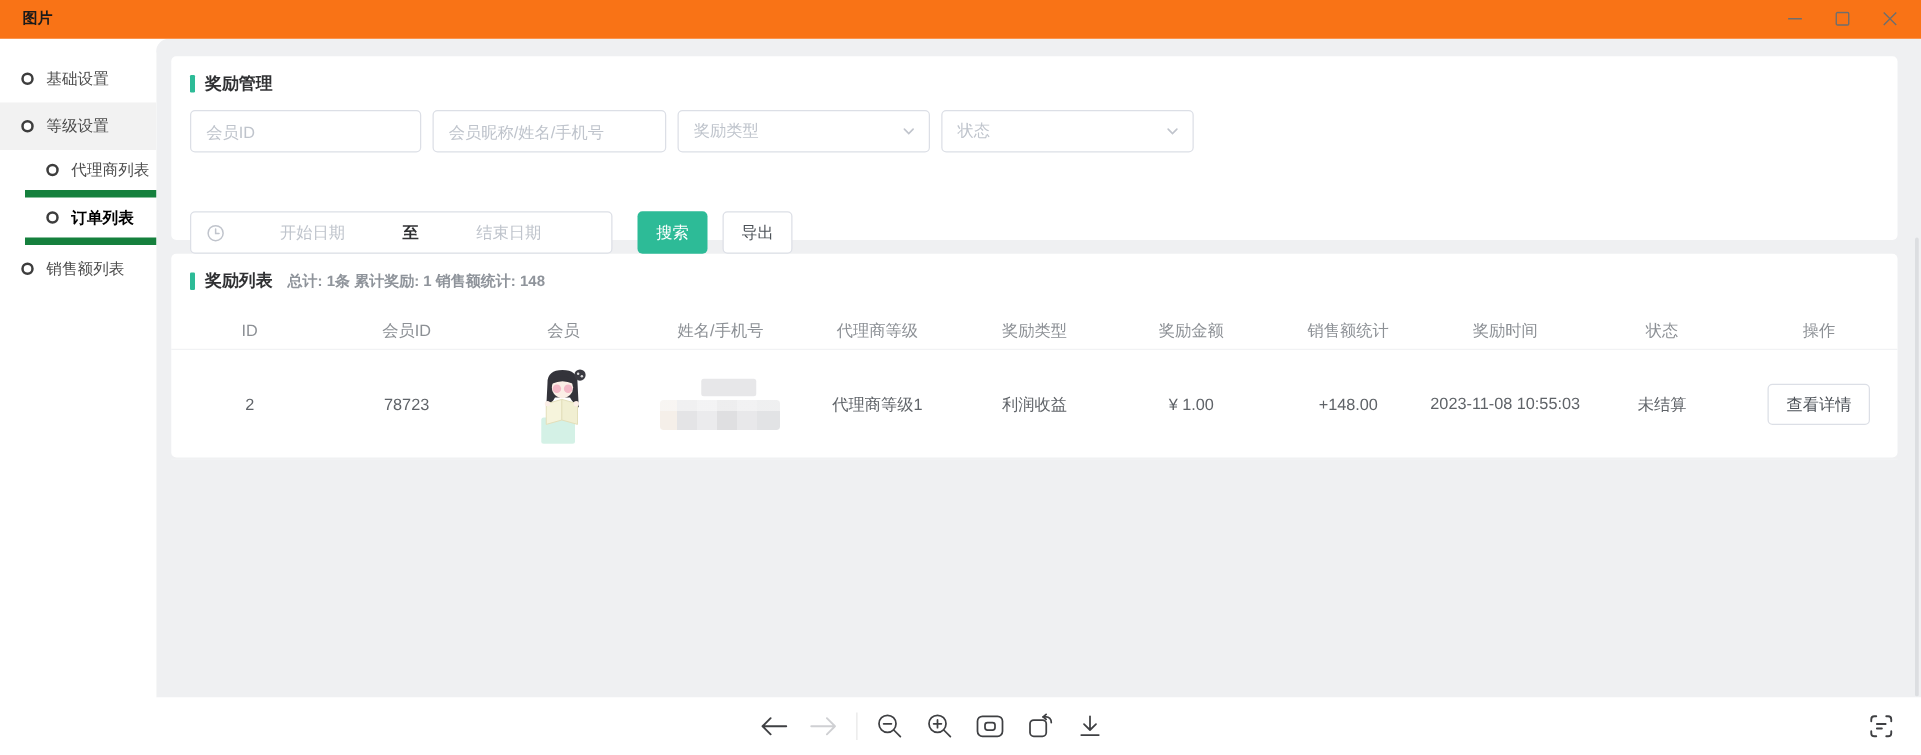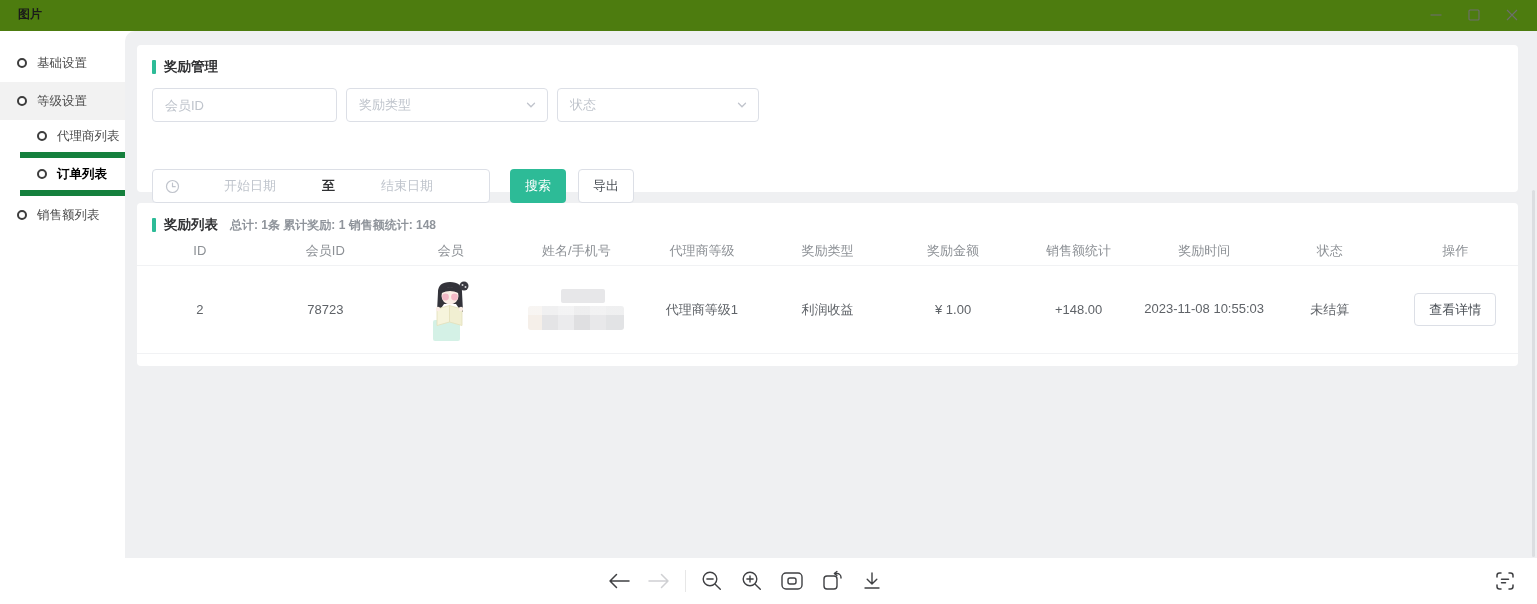--- a/index.html
+++ b/index.html
@@ -1,21 +1,21 @@
 <!DOCTYPE html>
 <html style="--accent: #2dbb97;"><head>
 <meta charset="utf-8">
 <style>
   * { box-sizing: border-box; margin: 0; padding: 0; }
   html, body { width: 1537px; height: 604px; overflow: hidden; background: #fff;
     font-family: "Liberation Sans", "DejaVu Sans", sans-serif; }
   .window { position: relative; width: 1537px; height: 604px; background: #fff; }
 
   
-  .titlebar { position: absolute; top: 0; left: 0; right: 0; height: 31px; background: #4d7c0f; z-index: 5; }
+  .titlebar { position: absolute; top: 0; left: 0; right: 0; height: 31px; background: #f97316; z-index: 5; }
   .app-title { position: absolute; left: 18px; top: 6px; font-size: 12px; font-weight: 700; color: #1a1a1a; }
   .win-controls { position: absolute; right: 6px; top: 0; display: flex; }
   .win-btn { width: 38px; height: 30px; display: flex; align-items: center; justify-content: center; cursor: pointer; }
 
   
   .sidebar { position: absolute; left: 0; top: 42px; width: 125px; bottom: 46px; background: #fff; z-index: 4; padding-top: 2px; }
   .side-item { height: 38px; display: flex; align-items: center; padding-left: 17px; gap: 10px;
     font-size: 12.5px; color: #4c4c4c; cursor: pointer; white-space: nowrap; }
   .side-item .dot { width: 10px; height: 10px; min-width: 10px; border: 2px solid #3d3d3d; border-radius: 50%; background: #fff; }
   .side-item.active { background: #f2f2f2; }
@@ -46,21 +46,21 @@
   .date-range { width: 338px; height: 34px; border: 1px solid #dcdfe6; border-radius: 4px;
     display: flex; align-items: center; padding: 0 12px; cursor: pointer; background: #fff; }
   .date-range .ph { flex: 1; text-align: center; color: #bfc4cc; font-size: 13px; }
   .date-range .to { font-weight: 700; color: #303133; font-size: 13px; padding: 0 2px; }
   .btn-primary { margin-left: 20px; width: 56px; height: 34px; background: var(--accent, #2dbb97); color: #fff;
     border: none; border-radius: 4px; font-size: 13px; cursor: pointer; font-family: inherit; }
   .btn-plain { margin-left: 12px; width: 56px; height: 34px; background: #fff; color: #4d5258;
     border: 1px solid #dcdfe6; border-radius: 4px; font-size: 13px; cursor: pointer; font-family: inherit; margin-top: 28px; }
 
   
-  .thead { display: flex; margin-top: 2px; height: 30px; align-items: center; border-bottom: 1px solid #f1f2f4; }
+  .thead { display: flex; margin-top: 16px; height: 30px; align-items: center; border-bottom: 1px solid #f1f2f4; }
   .th { flex: 1; text-align: center; font-size: 13px; color: #8c9095; }
   .trow { display: flex; align-items: center; min-height: 88px; border-bottom: 1px solid #f1f2f4; }
   .td { flex: 1; display: flex; justify-content: center; align-items: center; font-size: 13px; color: #5f6368; }
   .time-cell { width: 120px; word-break: break-all; text-align: center; line-height: 1.55; }
   .btn-detail { width: 82px; height: 33px; border: 1px solid #dcdfe6; background: #fff; border-radius: 4px;
     font-size: 13px; color: #4d5258; cursor: pointer; font-family: inherit; }
   .avatar { width: 46px; height: 64px; }
   .blur-wrap { display: flex; flex-direction: column; align-items: center; }
   .blur-top { width: 44px; height: 14px; background: #e7e7e9; border-radius: 2px; margin-bottom: 3px; transform: translateX(7px); }
   .blur-bottom { width: 96px; height: 24px; border-radius: 3px;
@@ -130,20 +130,21 @@
 
   <main class="content">
 
     <section class="card card1">
       <div class="sec-head">
         <span class="green-bar"></span>
         <span class="sec-title">奖励管理</span>
       </div>
       <div class="row1">
         <input class="txt" placeholder="会员ID" style="">
+        <input class="txt wide" placeholder="会员昵称/姓名/手机号" style="">
         <div class="select">
           <span class="ph">奖励类型</span>
           <svg width="12" height="12" viewBox="0 0 12 12">
               <path d="M2.5 4.3 L6 7.8 L9.5 4.3" fill="none" stroke="#c0c4cc" stroke-width="1.3" stroke-linecap="round"></path>
             </svg>
         </div>
         <div class="select">
           <span class="ph">状态</span>
           <svg width="12" height="12" viewBox="0 0 12 12">
               <path d="M2.5 4.3 L6 7.8 L9.5 4.3" fill="none" stroke="#c0c4cc" stroke-width="1.3" stroke-linecap="round"></path>

